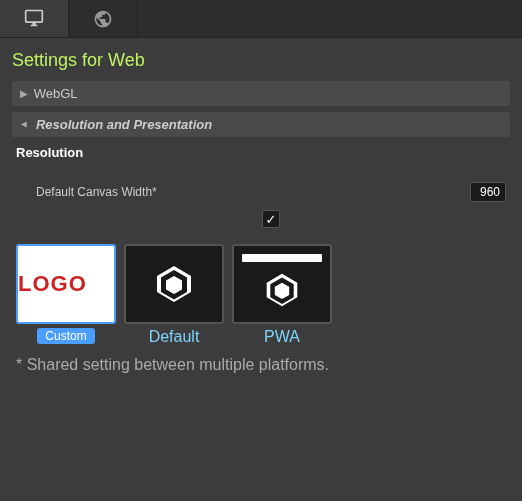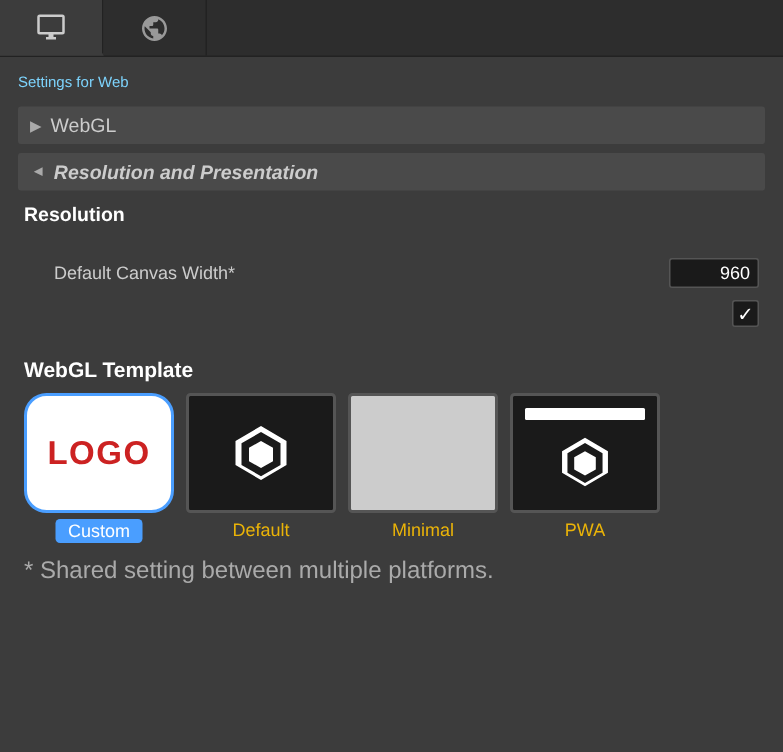--- a/index.html
+++ b/index.html
@@ -43,22 +43,22 @@
 
     .tab-icon-monitor {
       fill: #ccc;
     }
 
     .content {
       padding: 10px 12px;
     }
 
     .settings-title {
-      font-size: 10px;
-      color: #7dd3fc;
+      font-size: 18px;
+      color: #bef264;
       margin-bottom: 8px;
       padding: 2px 0;
     }
 
     .section {
       margin-bottom: 6px;
       background: #3c3c3c;
     }
 
     .section-header {
@@ -100,39 +100,39 @@
     .subsection-title {
       font-weight: bold;
       color: #fff;
       margin-bottom: 20px;
       font-size: 13px;
     }
 
     .field-row {
       display: flex;
       align-items: center;
-      justify-content: flex-end;
+      justify-content: center;
       margin-bottom: 4px;
       padding: 2px 0 2px 20px;
     }
 
     .field-label {
       color: #ccc;
       font-size: 12px;
       flex: 1;
     }
 
     .field-input {
       background: #1a1a1a;
       border: 1px solid #555;
       border-radius: 2px;
       color: #fff;
       font-size: 12px;
       padding: 2px 5px;
-      width: 60px;
+      width: 36px;
       text-align: right;
     }
 
     .checkbox-display {
       width: 18px;
       height: 18px;
       background: #1a1a1a;
       border: 1px solid #555;
       border-radius: 2px;
       display: flex;
@@ -172,39 +172,37 @@
       overflow: hidden;
       position: relative;
       background: #fff;
     }
 
     .template-thumb.selected {
       border: 2px solid #4a9eff;
     }
 
     .template-label {
-      font-size: 12px;
-      color: #eab308;
+      font-size: 16px;
+      color: #7dd3fc;
     }
 
     .template-label.selected-label {
       background: #4a9eff;
       color: #fff;
       padding: 1px 8px;
       border-radius: 3px;
       font-size: 12px;
     }
 
     
     .thumb-custom {
       background: #fff;
       display: flex;
       align-items: center;
-      justify-content: center;
-      border-radius: 15px;
     }
     .logo-text {
       font-size: 22px;
       font-weight: bold;
       color: #cc2222;
       letter-spacing: 1px;
     }
 
     
     .thumb-default {
@@ -291,46 +289,40 @@
         <input class="field-input" type="text" value="960" style="">
       </div>
 
 
       <div class="field-row">
         <div class="checkbox-display">✓</div>
       </div>
     </div>
   </div>
 
-  <div class="webgl-title">WebGL Template</div>
 
   <div class="templates-row">
 
     <div class="template-item">
       <div class="template-thumb selected thumb-custom">
         <span class="logo-text">LOGO</span>
       </div>
       <div class="template-label selected-label">Custom</div>
     </div>
 
     <div class="template-item">
       <div class="template-thumb thumb-default">
 
         <svg width="40" height="40" viewBox="0 0 100 100" xmlns="http://www.w3.org/2000/svg">
           <path fill="#fff" d="M50 5L7.5 30v40L50 95l42.5-25V30L50 5zm0 10l32.5 18.75V70L50 88.75 17.5 70V33.75L50 15zM50 30L30 41.25v22.5L50 75l20-11.25v-22.5L50 30z"></path>
         </svg>
       </div>
       <div class="template-label">Default</div>
     </div>
 
-    <div class="template-item">
-      <div class="template-thumb thumb-minimal">
-      </div>
-      <div class="template-label">Minimal</div>
-    </div>
 
     <div class="template-item">
       <div class="template-thumb thumb-pwa" style="position:relative;">
         <div class="pwa-bar"></div>
         <div class="pwa-logo">
           <svg width="36" height="36" viewBox="0 0 100 100" xmlns="http://www.w3.org/2000/svg">
             <path fill="#fff" d="M50 5L7.5 30v40L50 95l42.5-25V30L50 5zm0 10l32.5 18.75V70L50 88.75 17.5 70V33.75L50 15zM50 30L30 41.25v22.5L50 75l20-11.25v-22.5L50 30z"></path>
           </svg>
         </div>
       </div>

